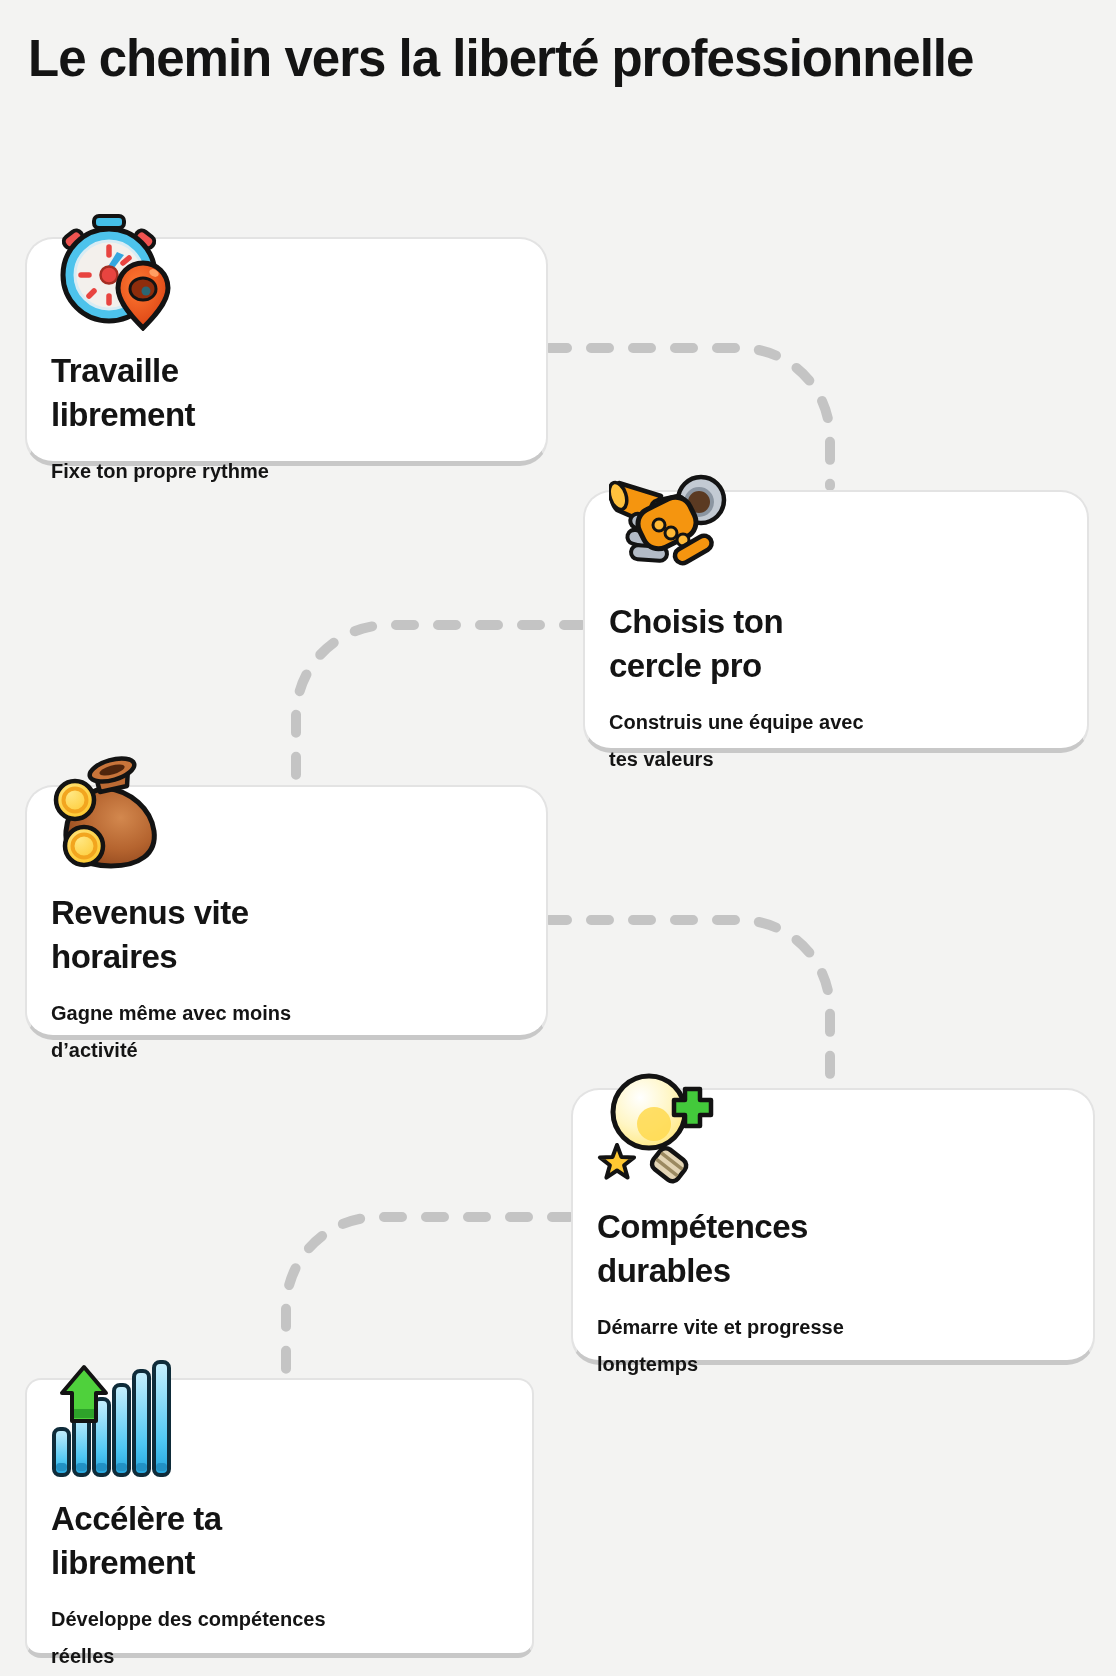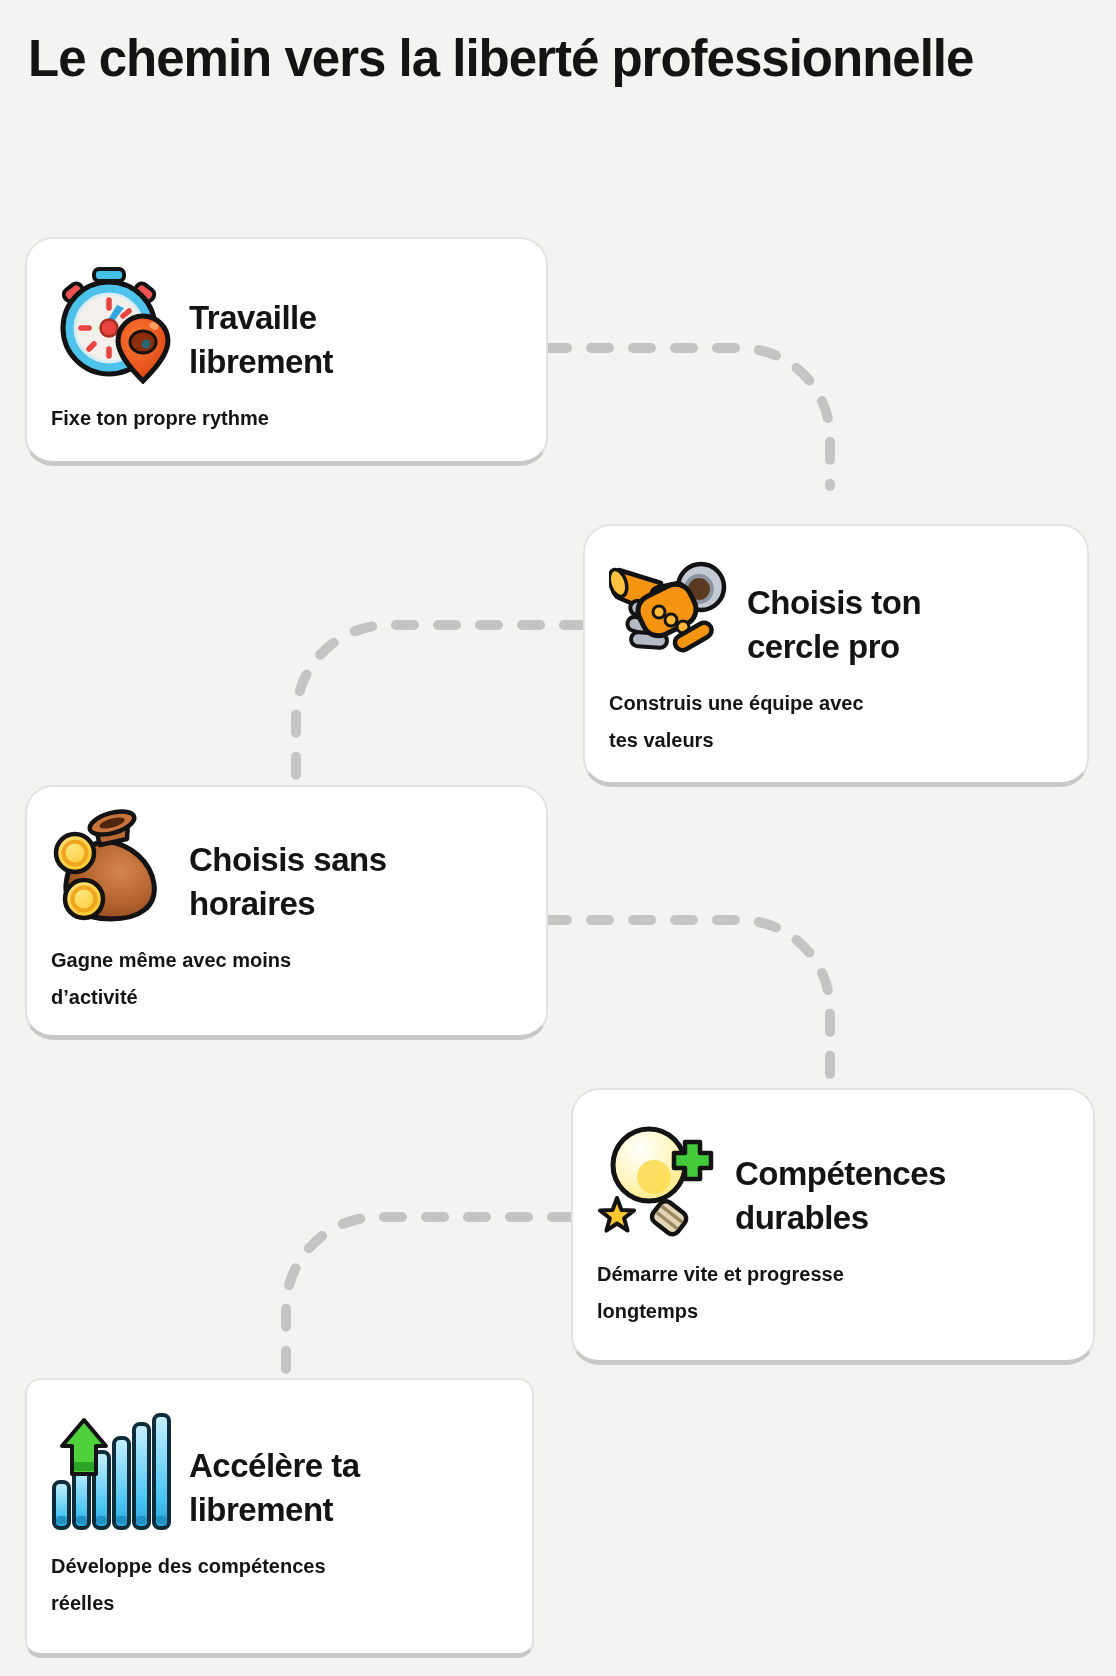--- a/index.html
+++ b/index.html
@@ -11,21 +11,21 @@
         color:var(--text-color,#141414);}
   .connectors{position:absolute;left:0;top:0;z-index:0;}
   .conn{fill:none;stroke:var(--connector-color,#c4c4c4);stroke-width:10;
         stroke-linecap:round;stroke-dasharray:18 24;}
   .card{position:absolute;z-index:1;box-sizing:border-box;
         background:var(--card-bg,#ffffff);
         border:2px solid var(--card-border,#e3e3e3);
         border-bottom:5px solid var(--card-border-bottom,#c8c8c8);
         border-radius:28px;padding:0 24px;
         display:flex;flex-direction:column;justify-content:center;gap:16px;}
-  .card-head{display:flex;align-items:flex-end;gap:18px;}
+  .card-head{display:flex;align-items:flex-start;gap:18px;flex-direction:column;}
   .icon{width:120px;height:120px;flex-shrink:0;}
   .card-title{margin:0;font-size:33px;line-height:44px;font-weight:800;letter-spacing:-0.5px;}
   .card-sub{margin:0;font-size:20px;line-height:37px;font-weight:700;}
   .line{display:block;}
 </style>
 </head>
 <body>
 
 <div class="page">
 
@@ -71,21 +71,21 @@
       <h2 class="card-title">
         <span class="line">Travaille</span>
         <span class="line">librement</span>
       </h2>
     </div>
     <p class="card-sub">
       <span class="line">Fixe ton propre rythme</span>
     </p>
   </section>
 
-  <section class="card" style="left:583px;top:490px;width:506px;height:263px;margin-top:34px;">
+  <section class="card" style="left:583px;top:490px;width:506px;height:263px;">
     <div class="card-head">
       <svg class="icon" viewBox="0 0 120 120" aria-hidden="true">
         <path d="M10 21 C2 24 0 40 8 48 L40 62 L52 34 Z" fill="#f5950f" stroke="#131313" stroke-width="4.5" stroke-linejoin="round"></path>
         <ellipse cx="9" cy="34" rx="8" ry="14" fill="#ffc13d" stroke="#131313" stroke-width="3.5" transform="rotate(-18 9 34)"></ellipse>
         <circle cx="92" cy="38" r="23" fill="#c3cad3" stroke="#131313" stroke-width="4.5"></circle>
         <circle cx="90" cy="40" r="13" fill="#5b3a22" stroke="#8b95a1" stroke-width="4"></circle>
         <g fill="#b3bbc6" stroke="#131313" stroke-width="4">
           <rect x="20" y="57" width="36" height="14" rx="7" transform="rotate(28 38 64)"></rect>
           <rect x="18" y="71" width="38" height="14" rx="7" transform="rotate(15 37 78)"></rect>
           <rect x="22" y="84" width="36" height="14" rx="7" transform="rotate(4 40 91)"></rect>
@@ -129,21 +129,21 @@
         <g transform="rotate(-16 61 17)">
           <ellipse cx="61" cy="17" rx="23" ry="10" fill="#c8743a" stroke="#131313" stroke-width="4.5"></ellipse>
           <ellipse cx="61" cy="17" rx="13" ry="4.5" fill="#4f250d"></ellipse>
         </g>
         <circle cx="24" cy="47" r="19" fill="url(#coinG)" stroke="#131313" stroke-width="4.5"></circle>
         <circle cx="24" cy="47" r="11.5" fill="none" stroke="#f2a51f" stroke-width="4"></circle>
         <circle cx="33" cy="93" r="19" fill="url(#coinG)" stroke="#131313" stroke-width="4.5"></circle>
         <circle cx="33" cy="93" r="11.5" fill="none" stroke="#f2a51f" stroke-width="4"></circle>
       </svg>
       <h2 class="card-title">
-        <span class="line">Choisis sans</span>
+        <span class="line">Revenus vite</span>
         <span class="line">horaires</span>
       </h2>
     </div>
     <p class="card-sub">
       <span class="line">Gagne même avec moins</span>
       <span class="line">d’activité</span>
     </p>
   </section>
 
   <section class="card" style="left:571px;top:1088px;width:524px;height:277px;padding-left:24px;">

